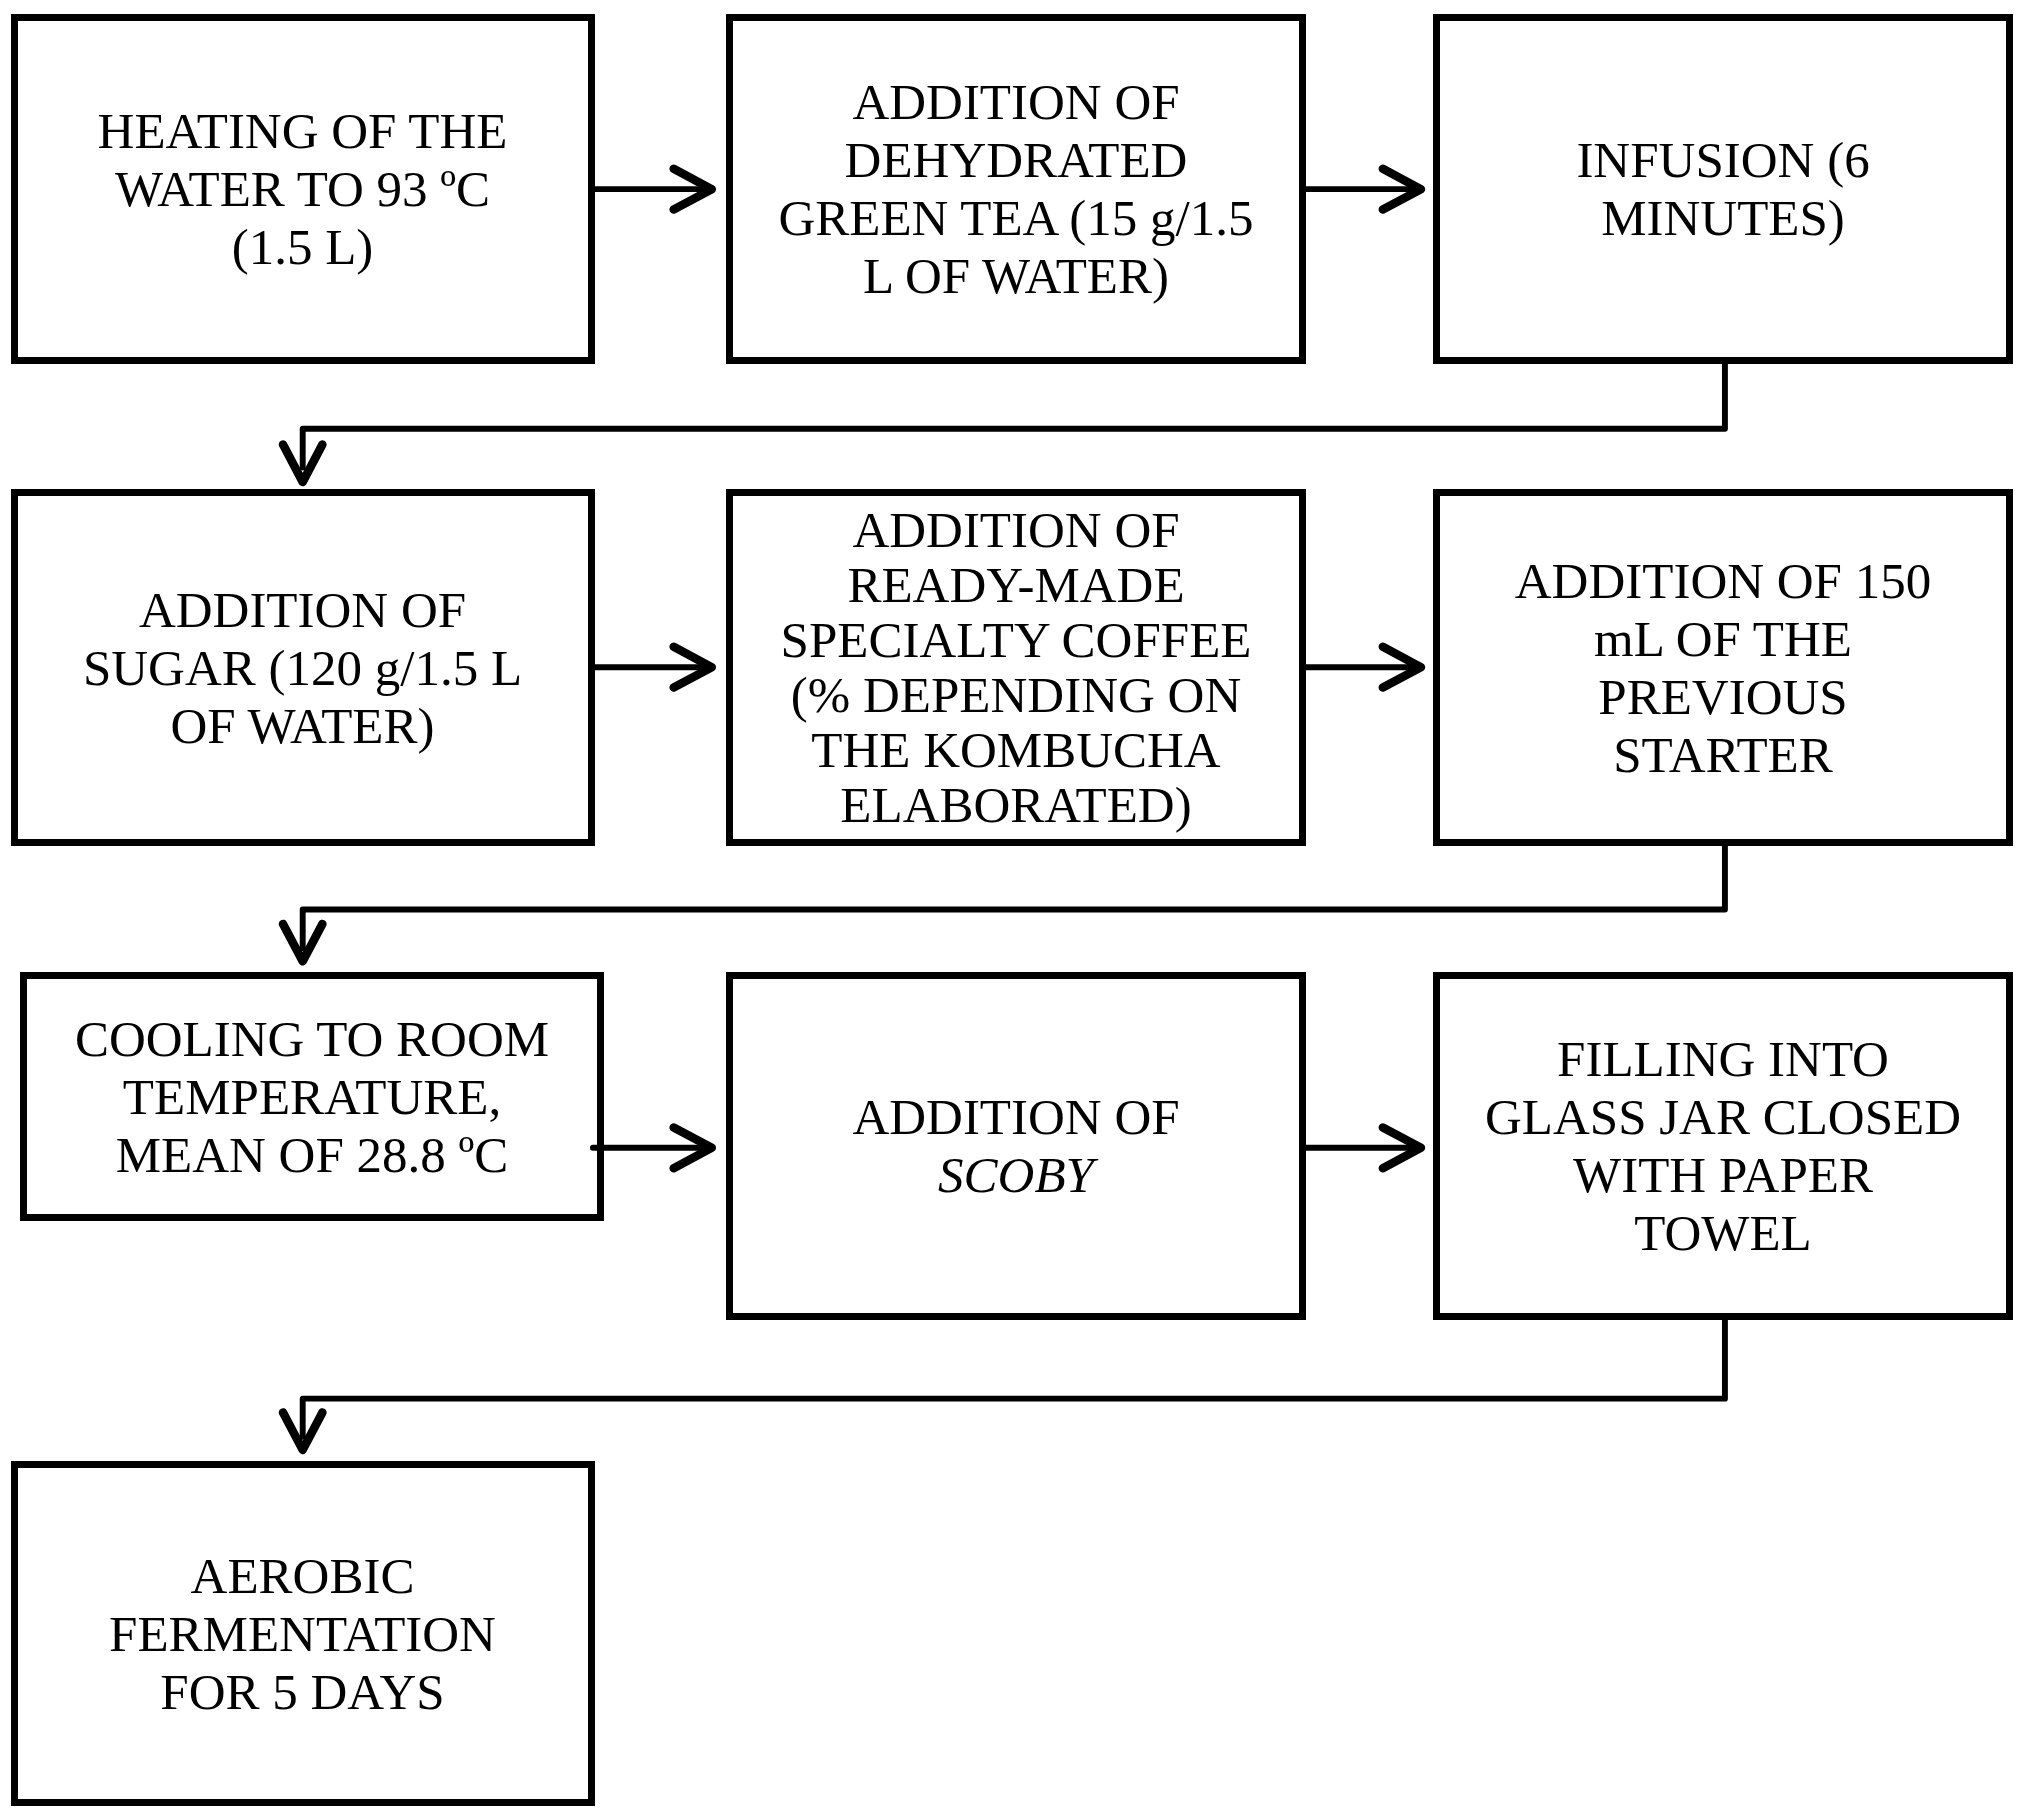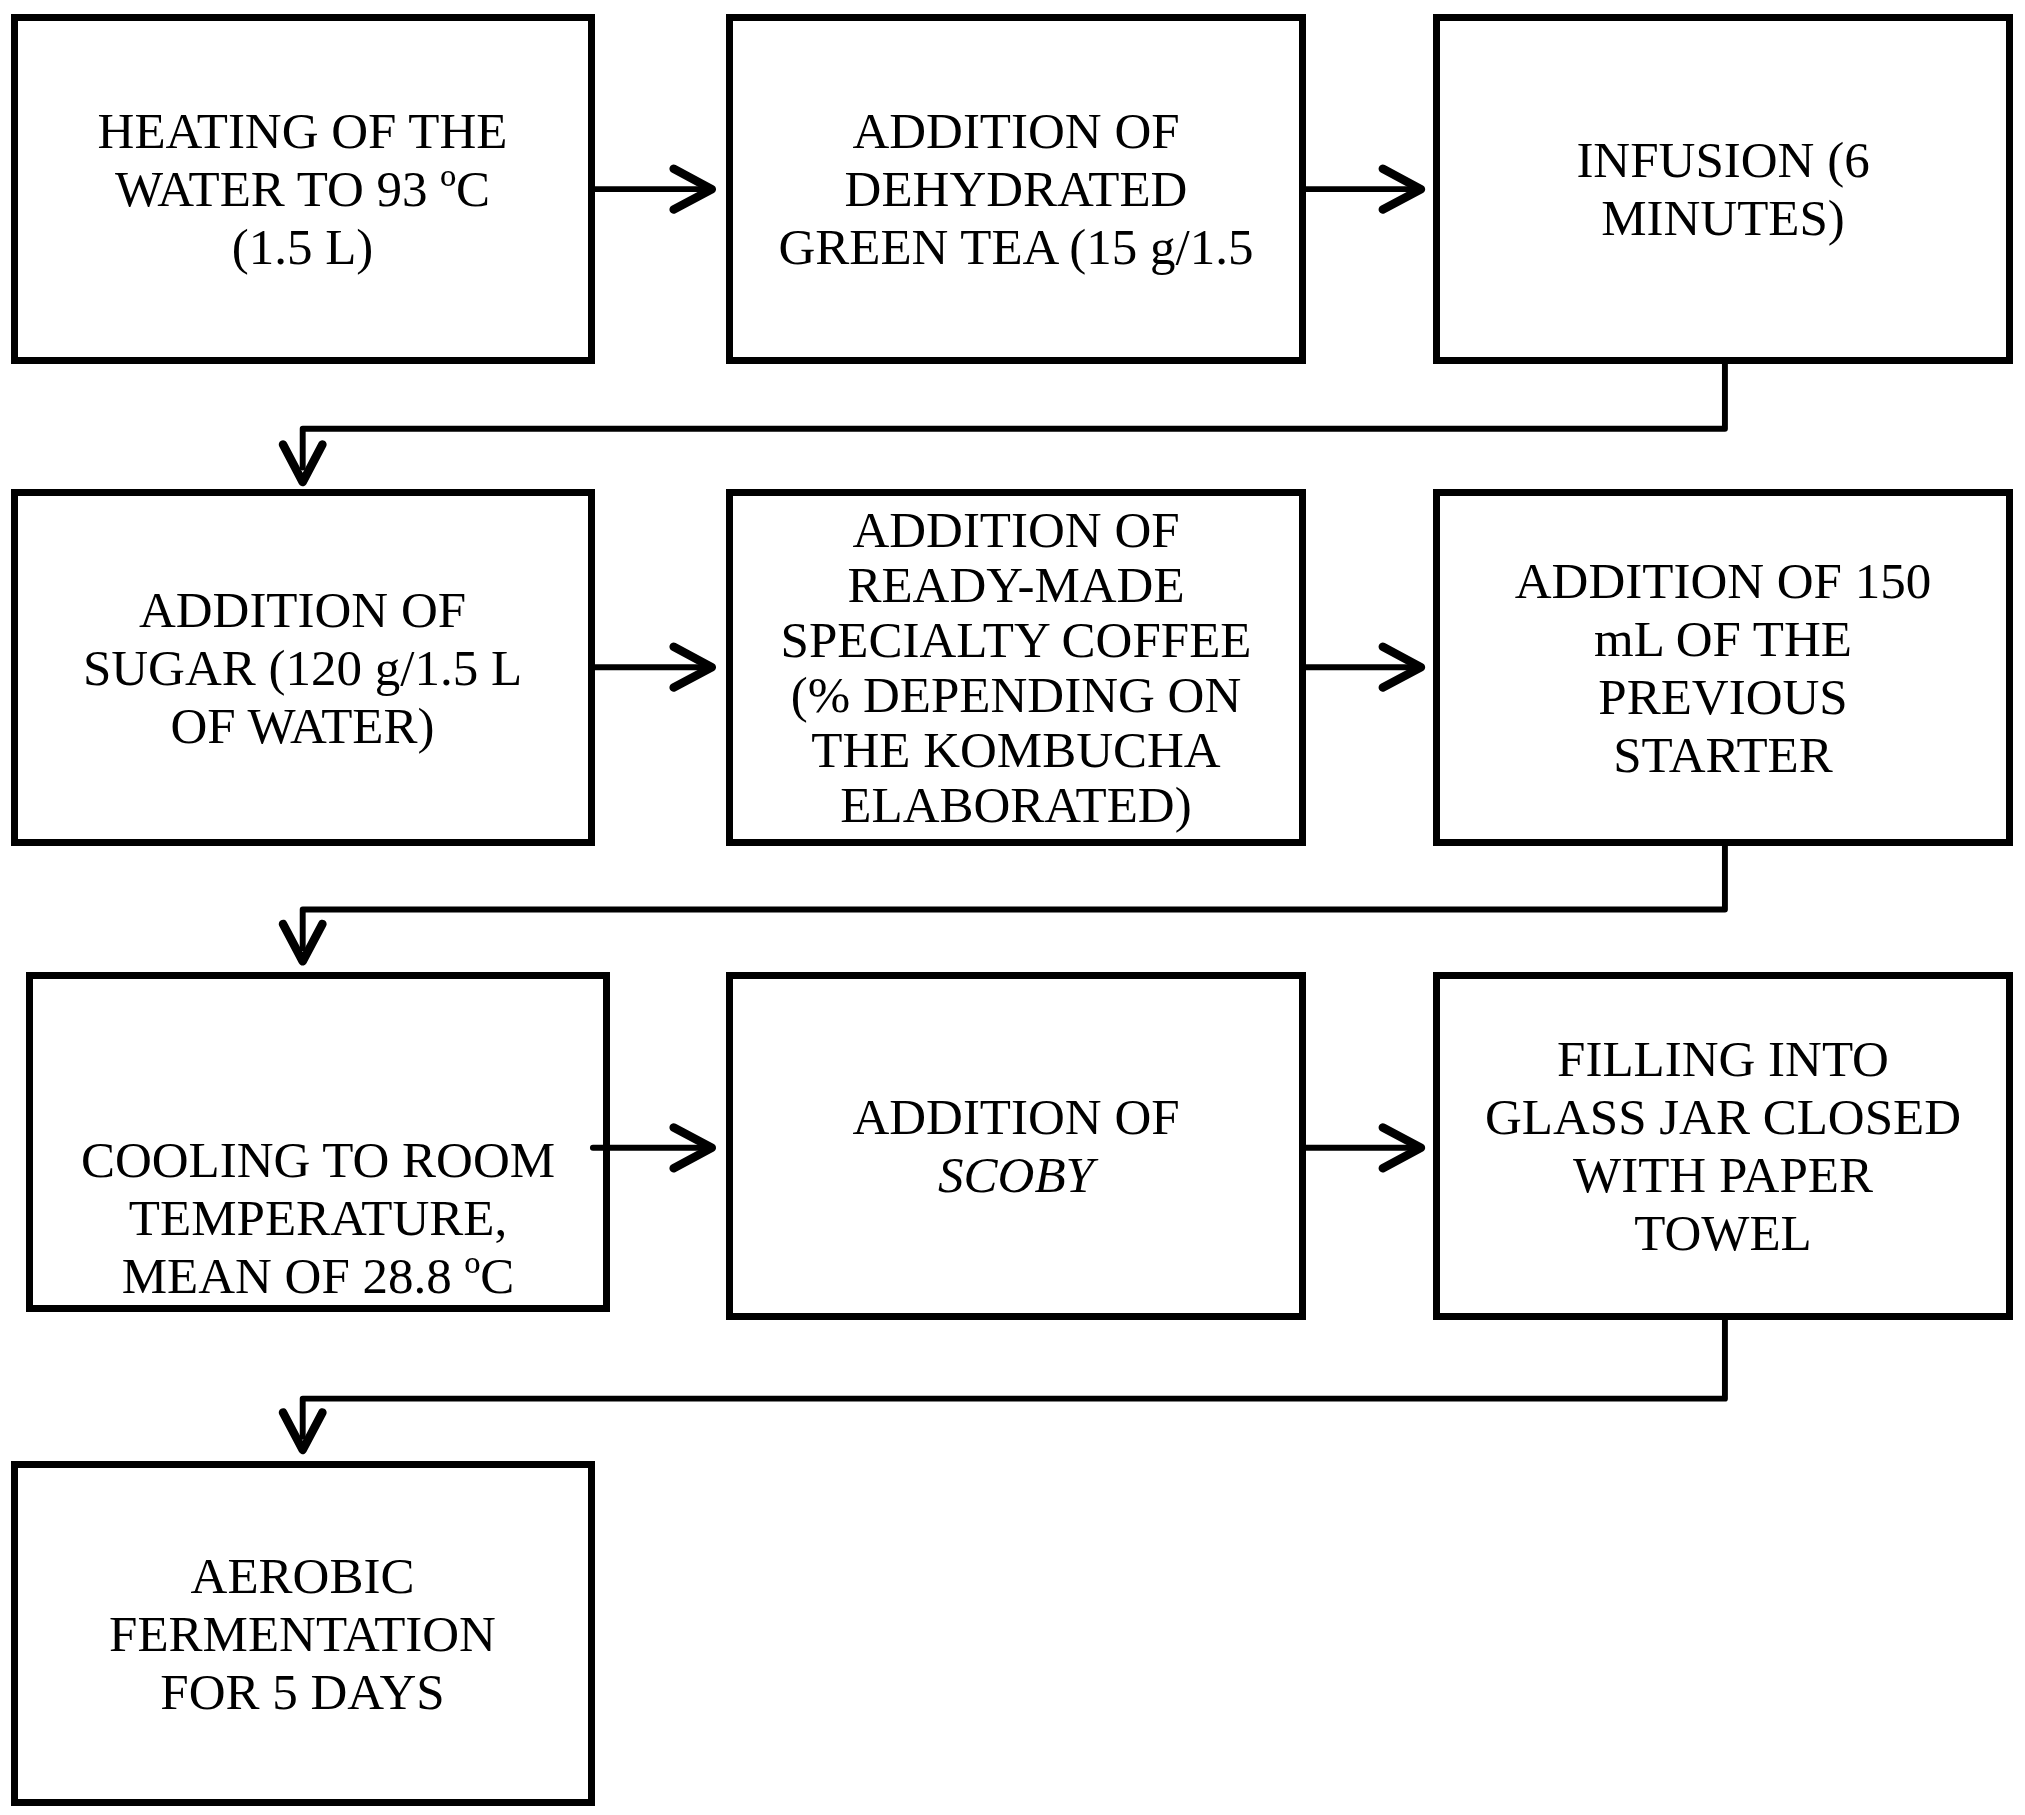--- a/index.html
+++ b/index.html
@@ -39,20 +39,21 @@
   <div class="box" style="left:10.5px;top:14px;width:584px;height:350px;">
     <span class="line">HEATING OF THE</span>
     <span class="line">WATER TO 93 ºC</span>
     <span class="line">(1.5 L)</span>
   </div>
 
   <div class="box" style="left:726px;top:14.4px;width:580px;height:350px;">
     <span class="line">ADDITION OF</span>
     <span class="line">DEHYDRATED</span>
     <span class="line">GREEN TEA (15 g/1.5</span>
+    <span class="line">L OF WATER)</span>
   </div>
 
   <div class="box" style="left:1433px;top:14.4px;width:580px;height:350px;">
     <span class="line">INFUSION (6</span>
     <span class="line">MINUTES)</span>
   </div>
 
   <div class="box" style="left:10.5px;top:489px;width:584px;height:357px;">
     <span class="line">ADDITION OF</span>
     <span class="line">SUGAR (120 g/1.5 L</span>
@@ -68,21 +69,21 @@
     <span class="line">ELABORATED)</span>
   </div>
 
   <div class="box" style="left:1433px;top:489px;width:580px;height:357px;justify-content:center;">
     <span class="line">ADDITION OF 150</span>
     <span class="line">mL OF THE</span>
     <span class="line">PREVIOUS</span>
     <span class="line">STARTER</span>
   </div>
 
-  <div class="box" style="left:26px;top:972px;width:584px;height:340px;justify-content:flex-end;">
+  <div class="box" style="left:20px;top:972px;width:584px;height:249px;">
     <span class="line">COOLING TO ROOM</span>
     <span class="line">TEMPERATURE,</span>
     <span class="line">MEAN OF 28.8 ºC</span>
   </div>
 
   <div class="box" style="left:726px;top:972px;width:580px;height:348px;">
     <span class="line">ADDITION OF</span>
     <span class="line italic">SCOBY</span>
   </div>
 

